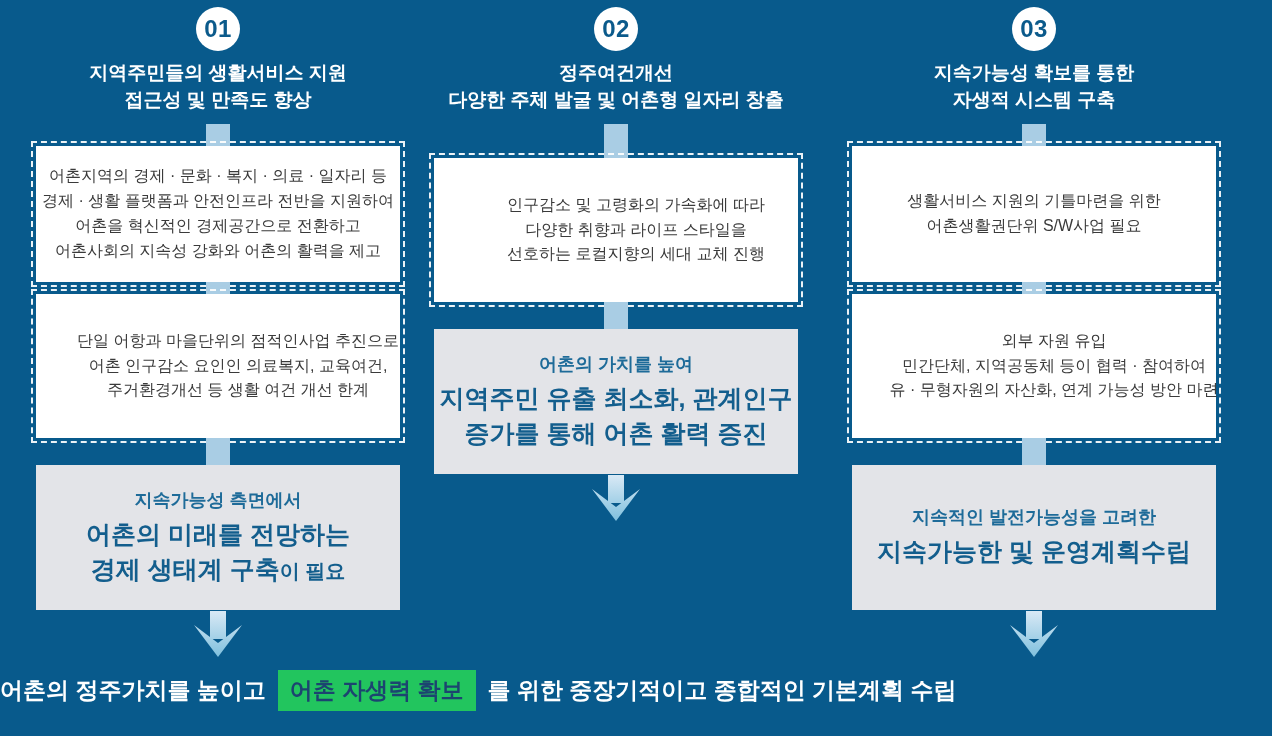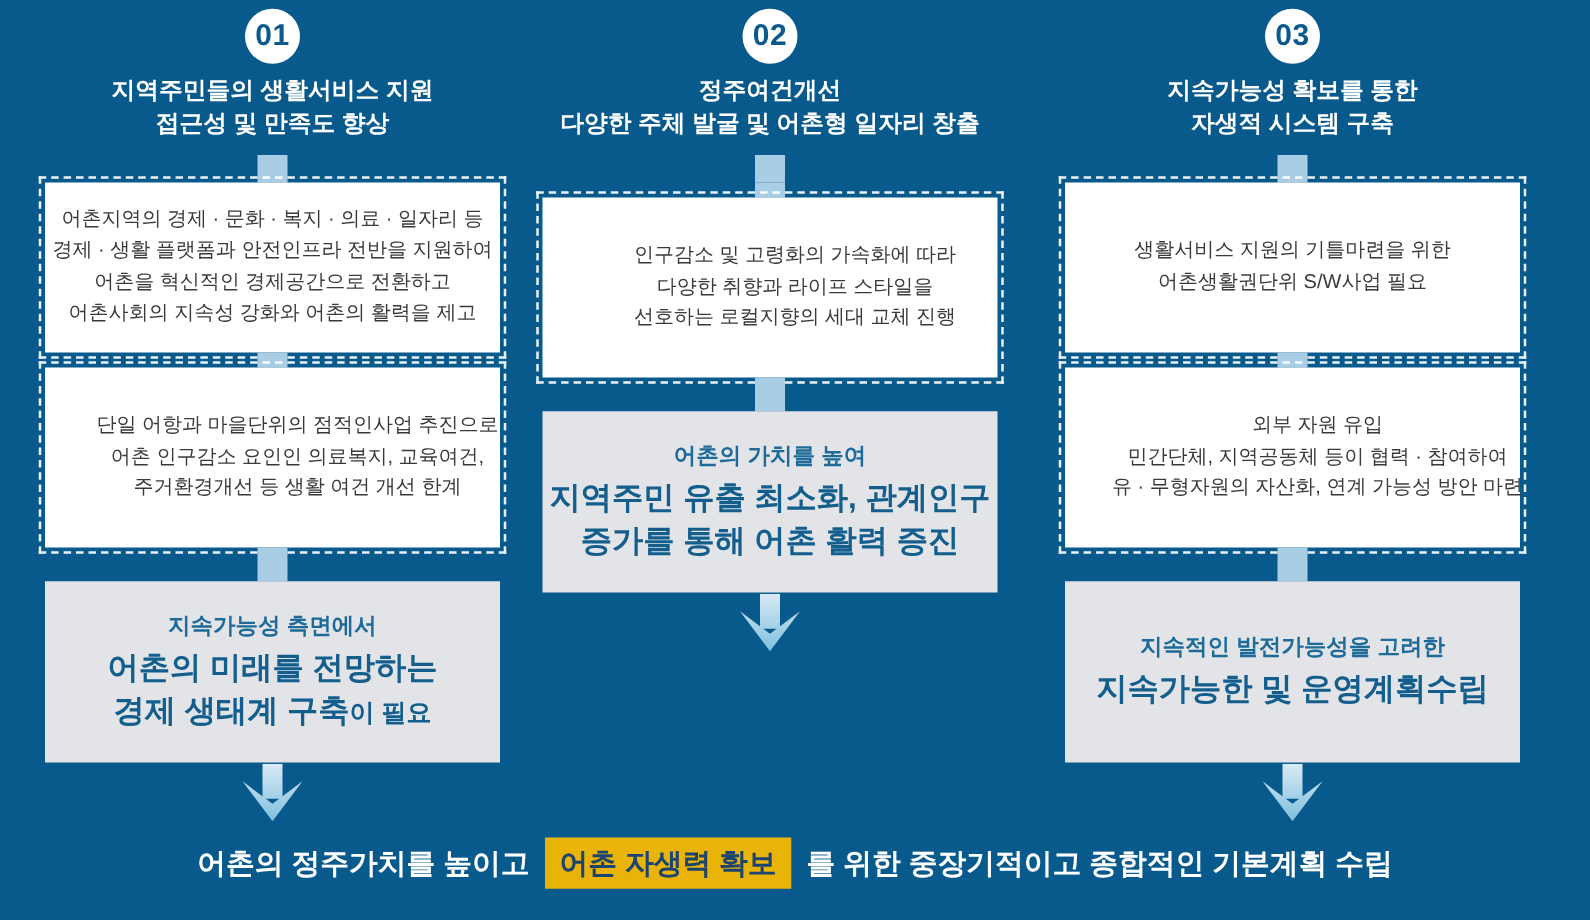--- a/index.html
+++ b/index.html
@@ -43,25 +43,25 @@
     text-align:center; white-space:nowrap;
   }
   .result-pre { font-size:18px; font-weight:bold; color:#1e6b99; margin-bottom:5px; }
   .result-main { font-size:25px; font-weight:800; color:#135e8d; line-height:1.42; }
   .result-suffix { font-size:20px; font-weight:bold; }
 
   .arrow-svg { display:block; margin-top:1px; }
 
   .footer {
     position:absolute; left:0; top:668px; width:1272px; height:44px;
-    display:flex; align-items:center; justify-content:center;
+    display:flex; align-items:center; justify-content:flex-start;
     color:#ffffff; font-size:23px; font-weight:bold; white-space:nowrap;
   }
   .footer .hl {
-    background:#eab308; color:#1c4470; font-weight:800;
+    background:#22c55e; color:#1c4470; font-weight:800;
     padding:5px 12px; margin:0 12px; display:inline-block;
   }
 </style>
 </head>
 <body>
 
 <div class="canvas">
 
   <div class="column col-1">
     <div class="badge">01</div>

